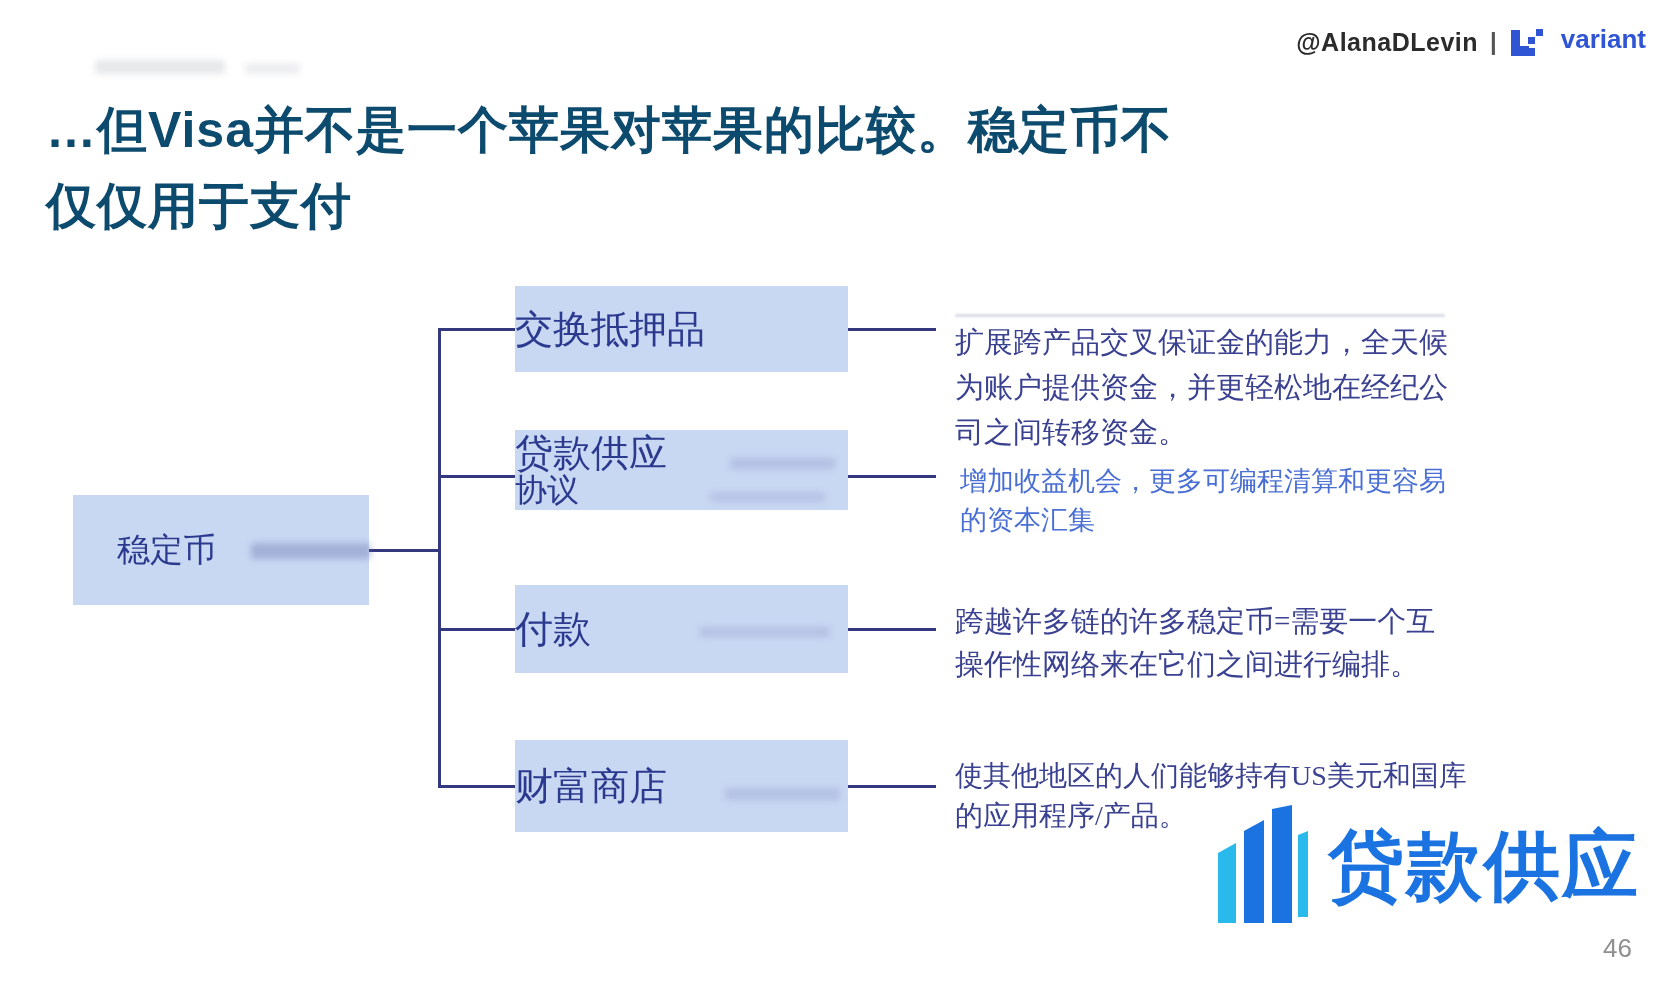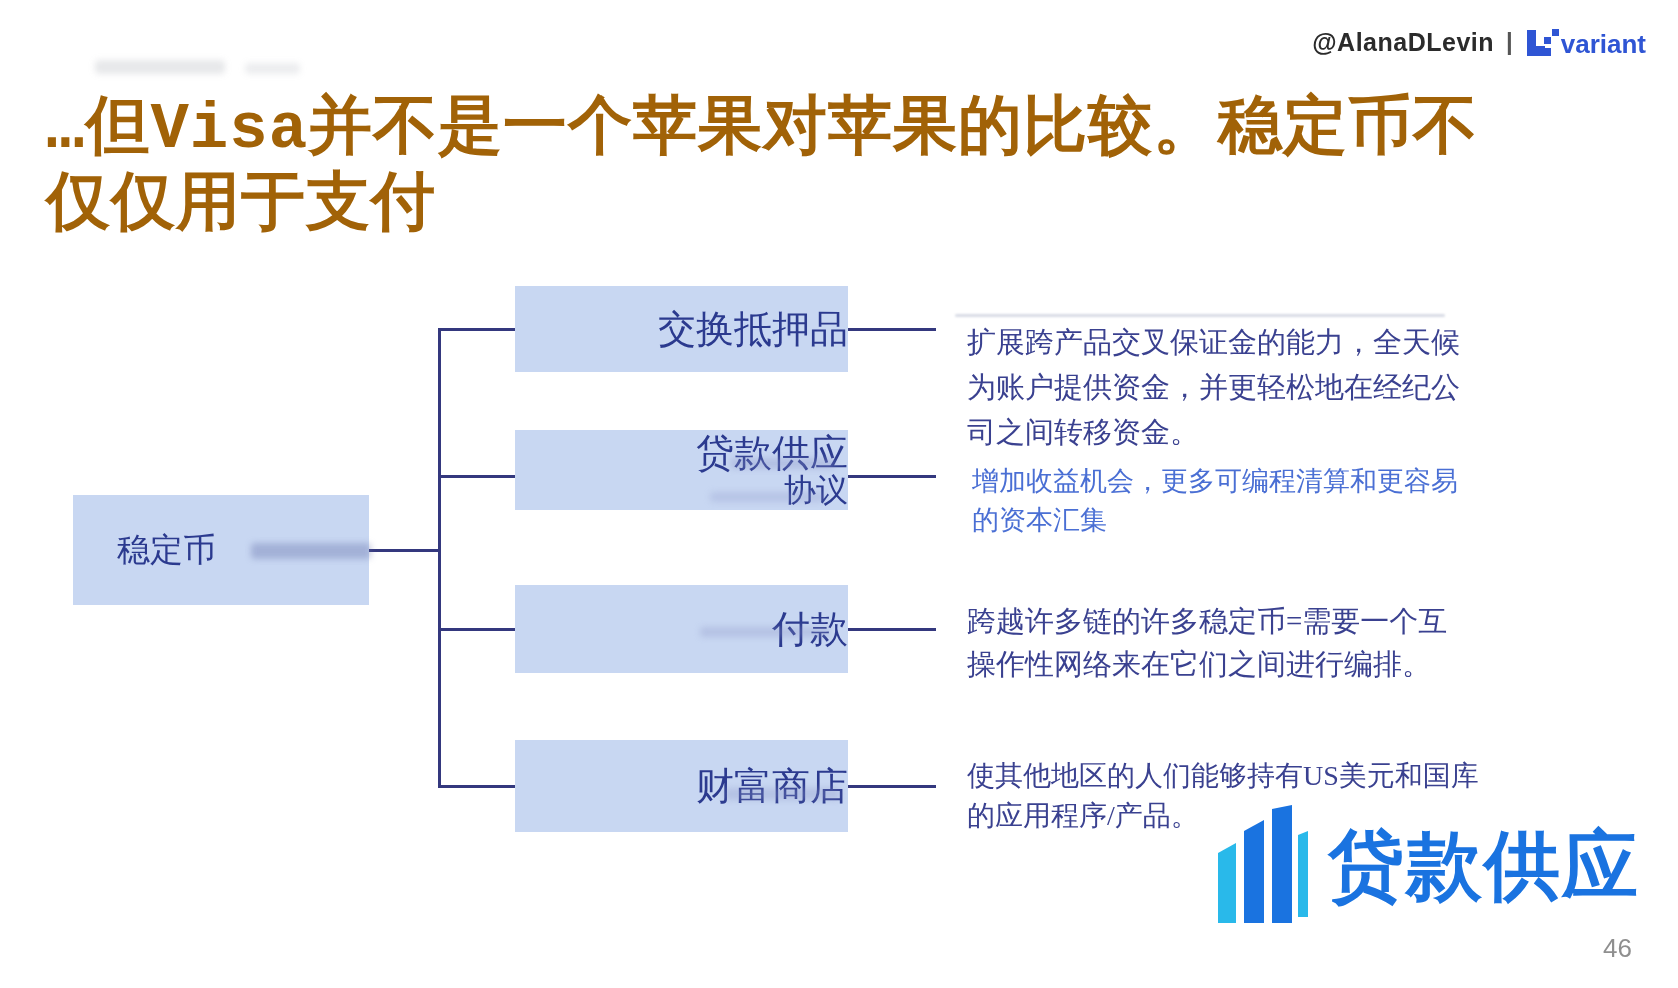--- a/index.html
+++ b/index.html
@@ -10,55 +10,54 @@
     overflow:hidden;
     font-family:"Liberation Sans", sans-serif;
   }
   
   .header{
     position:absolute;top:24px;right:32px;
     display:flex;align-items:center;gap:12px;margin-left:40px;
   }
   .handle{font-size:25px;font-weight:bold;color:#2b2b2b;letter-spacing:.5px;}
   .pipe{font-size:24px;font-weight:bold;color:#555;}
-  .brand{display:flex;align-items:flex-end;gap:0;}
+  .brand{display:flex;align-items:flex-start;gap:16px;}
   .brand-name{font-size:26px;font-weight:bold;color:#2f55d4;}
   
   .title{
     position:absolute;left:46px;top:92px;width:1480px;
-    font-family:Liberation Mono, monospace;
-    color:#a16207;font-size:64px;font-weight:600;line-height:76px;
+    font-family:Liberation Sans, sans-serif;
+    color:#0c4a6e;font-size:50px;font-weight:600;line-height:76px;
     letter-spacing:1px;
   }
   
   .smudge{position:absolute;filter:blur(3px);border-radius:4px;}
   
   .node{
     position:absolute;
     background:#c8d7f2;
-    display:flex;flex-direction:column;justify-content:center;align-items:flex-end;
+    display:flex;flex-direction:column;justify-content:center;align-items:flex-start;
     font-family:"Liberation Serif", serif;
     color:#2b3a8f;
   }
   .root-node{left:73px;top:495px;width:296px;height:110px;align-items:flex-start;}
   .root-label{font-size:33px;padding-left:44px;font-family:Liberation Mono, monospace;}
   .branch-node{left:515px;width:333px;}
   .bn-1{top:286px;height:86px;}
   .bn-2{top:430px;height:80px;}
   .bn-3{top:585px;height:88px;}
   .bn-4{top:740px;height:92px;}
   .branch-label{font-size:38px;line-height:40px;}
   .branch-label2{font-size:32px;line-height:34px;}
   .line{position:absolute;background:#34387e;}
   
   .desc{
     position:absolute;
     font-family:"Liberation Serif", serif;
     color:#3a4190;
-    margin-left:12px;
   }
   .desc-1{left:955px;top:320px;width:505px;font-size:29px;line-height:45px;}
   .desc-2{
     left:960px;top:462px;width:505px;font-size:27px;line-height:39px;
     color:#4a6fd4;font-family:"Liberation Sans", sans-serif;
   }
   .desc-3{left:955px;top:600px;width:505px;font-size:29px;line-height:43px;}
   .desc-4{left:955px;top:756px;width:525px;font-size:28px;line-height:40px;}
   
   .watermark{

